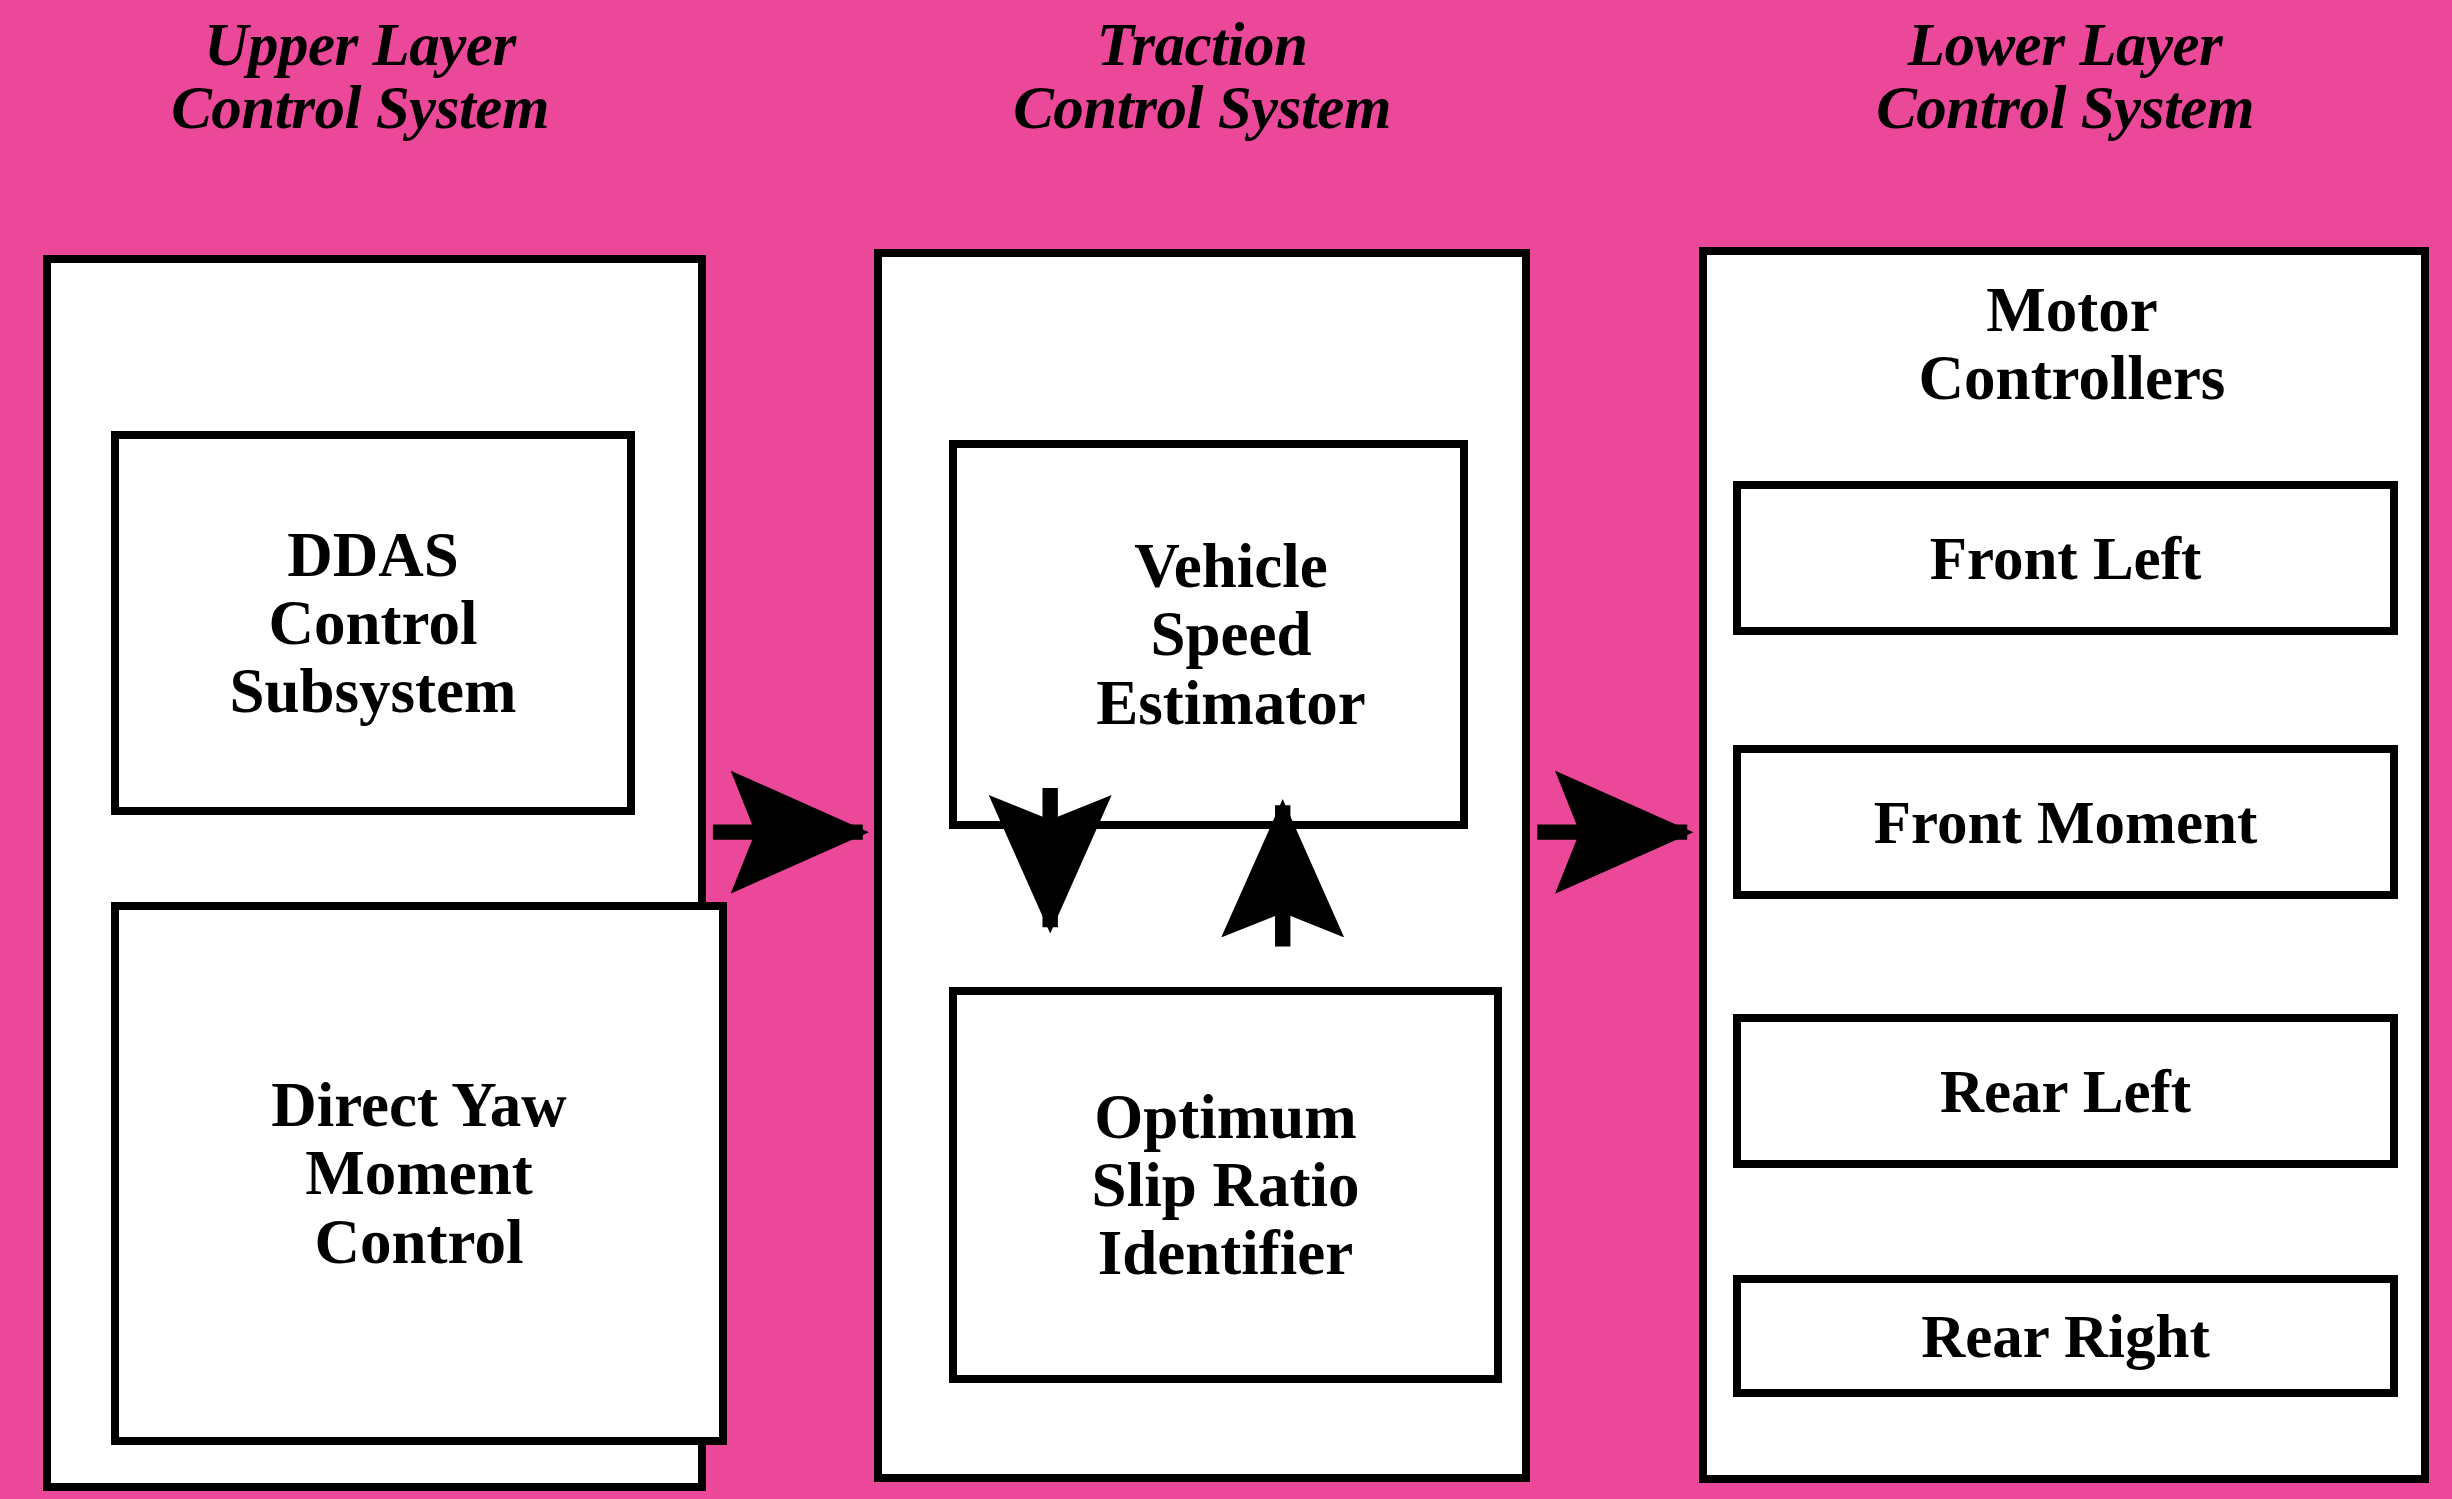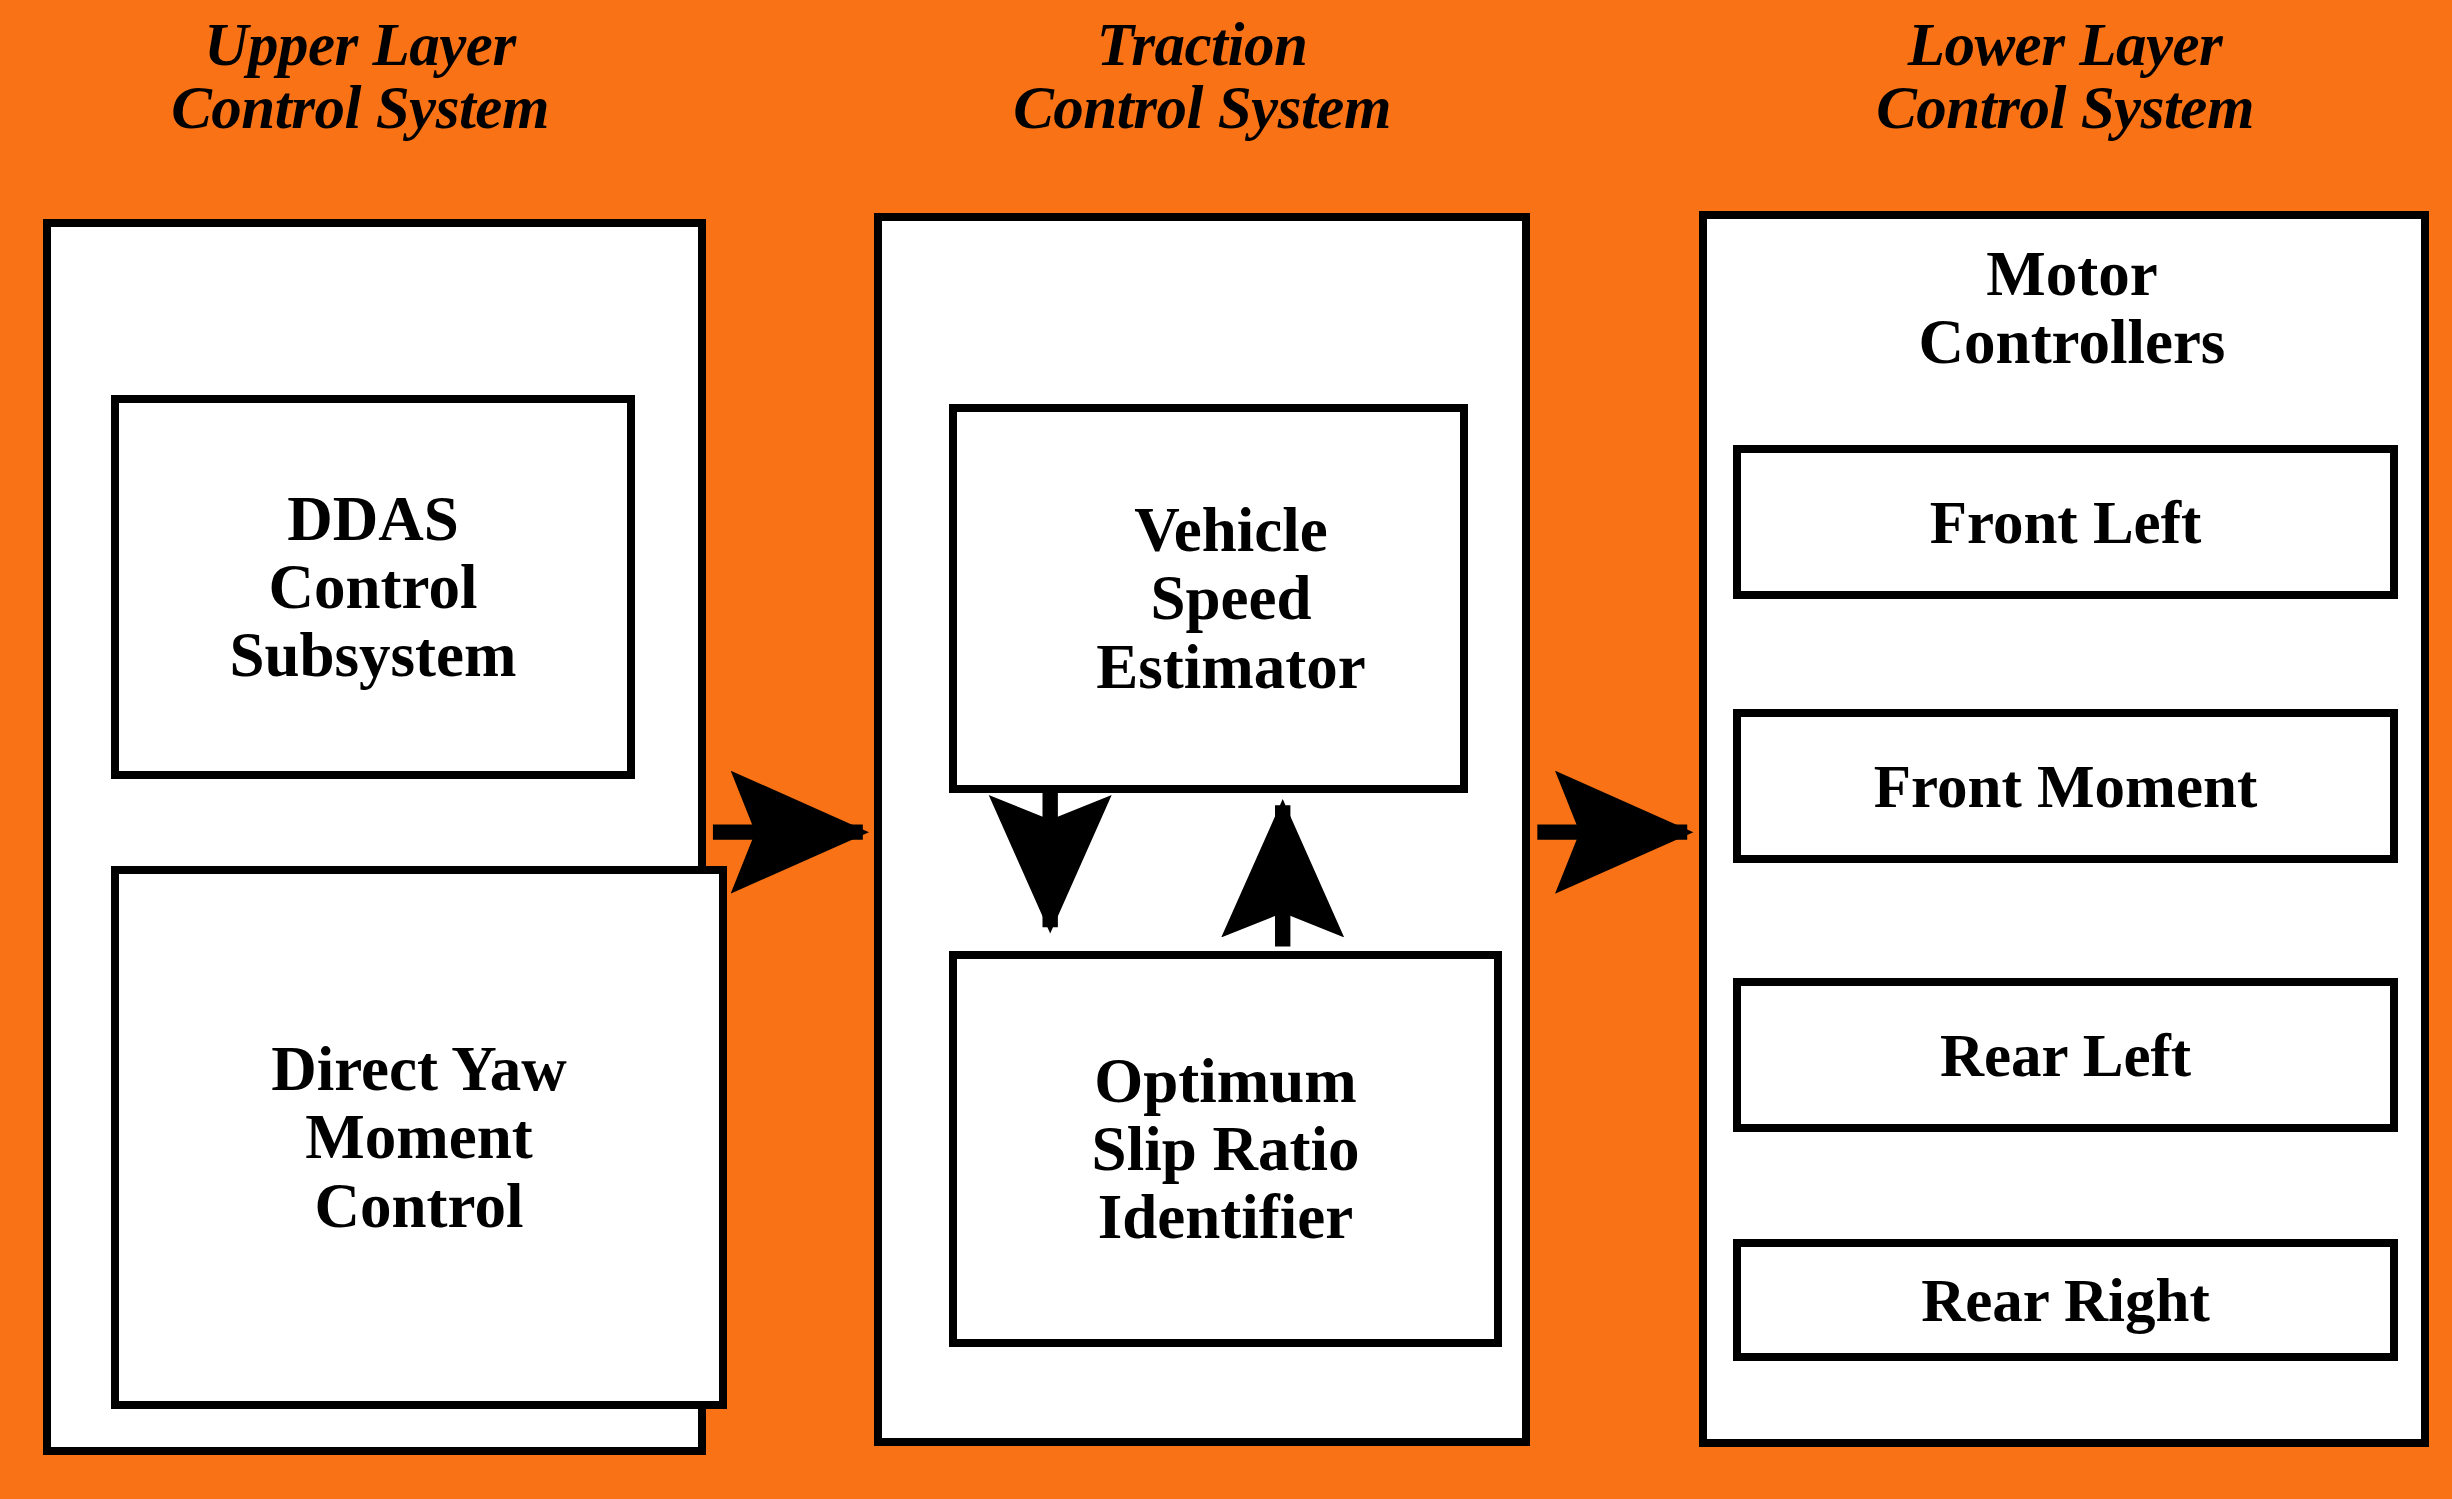--- a/index.html
+++ b/index.html
@@ -9,21 +9,21 @@
   }
   body {
     font-family: "Liberation Serif", "DejaVu Serif", serif;
     color: #000000;
   }
 
   #diagram {
     position: relative;
     width: 2453px;
     height: 1500px;
-    background: #f97316;
+    background: #ec4899;
     overflow: hidden;
   }
 
   
   .col-title {
     position: absolute;
     text-align: center;
     font-style: italic;
     font-weight: bold;
     font-size: 61px;
@@ -32,20 +32,21 @@
     white-space: pre-line;
     font-family: "Liberation Serif", "DejaVu Serif", serif;
   }
 
   
   .panel {
     position: absolute;
     border: 8.6px solid #000000;
     background: #ffffff;
     box-sizing: border-box;
+    margin-top: 36px;
   }
 
   
   .box {
     position: absolute;
     border: 8.6px solid #000000;
     background: #ffffff;
     box-sizing: border-box;
     display: flex;
     align-items: center;

